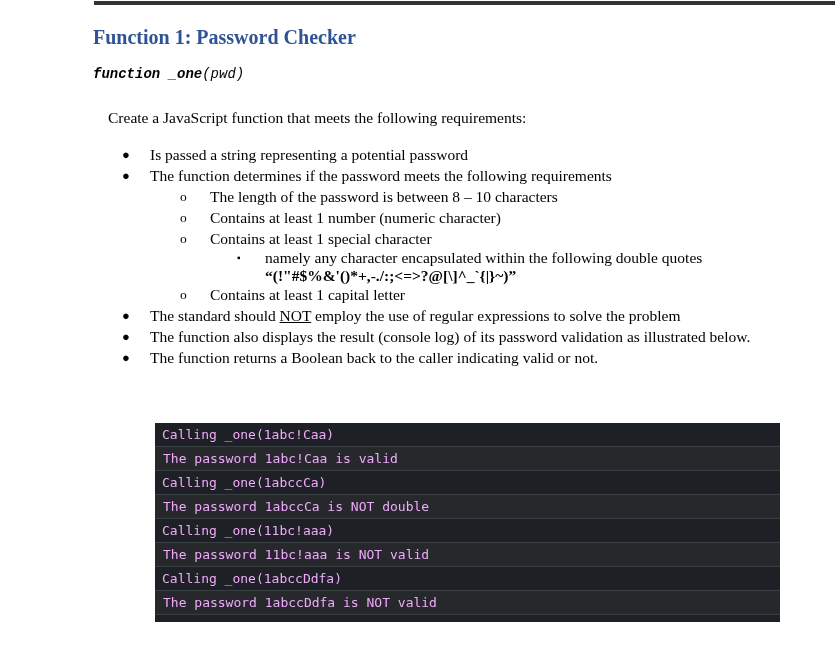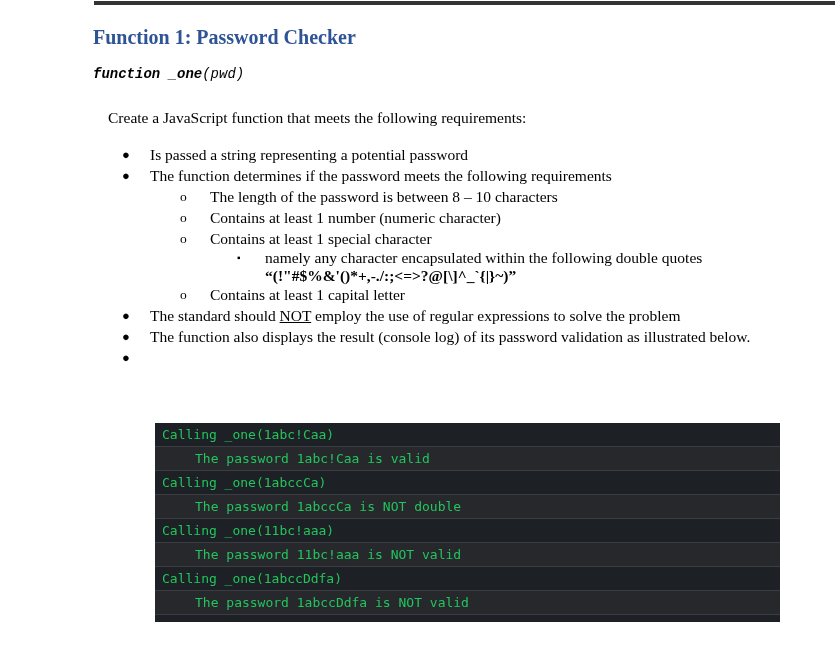--- a/index.html
+++ b/index.html
@@ -68,32 +68,32 @@
   .l3-text { flex: 1 1 auto; }
   .quote-line { font-weight: bold; }
   .not-word { font-weight: normal; text-decoration: underline; }
   .console {
     position: absolute;
     left: 155px;
     top: 423px;
     width: 625px;
     font-family: "DejaVu Sans Mono", "Liberation Mono", monospace;
     font-size: 13px;
-    color: #22c55e;
+    color: #f0abfc;
   }
   .console-row {
     height: 24px;
     display: flex;
     align-items: center;
     box-sizing: border-box;
     border-bottom: 1px solid #3a3e43;
     white-space: pre;
   }
   .row-call   { background: #1d2024; padding-left: 7px; }
-  .row-result { background: #26282c; padding-left: 40px; }
+  .row-result { background: #26282c; padding-left: 8px; }
   .console-strip { height: 7px; background: #1d2024; }
 </style>
 </head>
 <body>
 
 <div>
 
   <div class="top-rule"></div>
 
   <h1 class="title">Function 1: Password Checker</h1>
@@ -147,20 +147,21 @@
       <span><span>The standard should </span><span class="not-word">NOT</span><span> employ the use of regular expressions to solve the problem</span></span>
     </div>
 
     <div class="li l1">
       <span class="marker">●</span>
       <span>The function also displays the result (console log) of its password validation as illustrated below.</span>
     </div>
 
     <div class="li l1">
       <span class="marker">●</span>
+      <span>The function returns a Boolean back to the caller indicating valid or not.</span>
     </div>
 
   </div>
 
   <div class="console">
     <div class="console-row row-call">Calling _one(1abc!Caa)</div>
     <div class="console-row row-result">The password 1abc!Caa is valid</div>
     <div class="console-row row-call">Calling _one(1abccCa)</div>
     <div class="console-row row-result">The password 1abccCa is NOT double</div>
     <div class="console-row row-call">Calling _one(11bc!aaa)</div>

